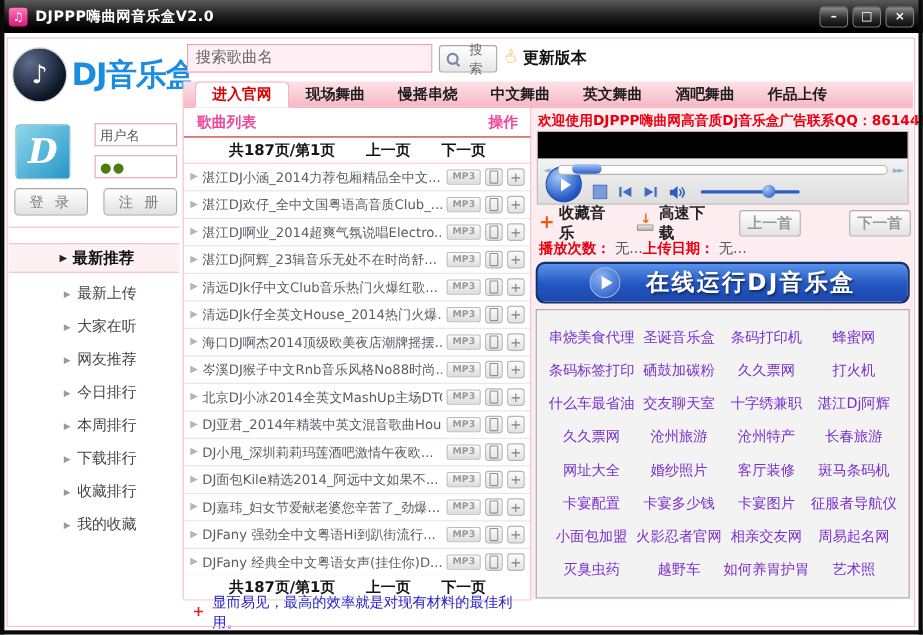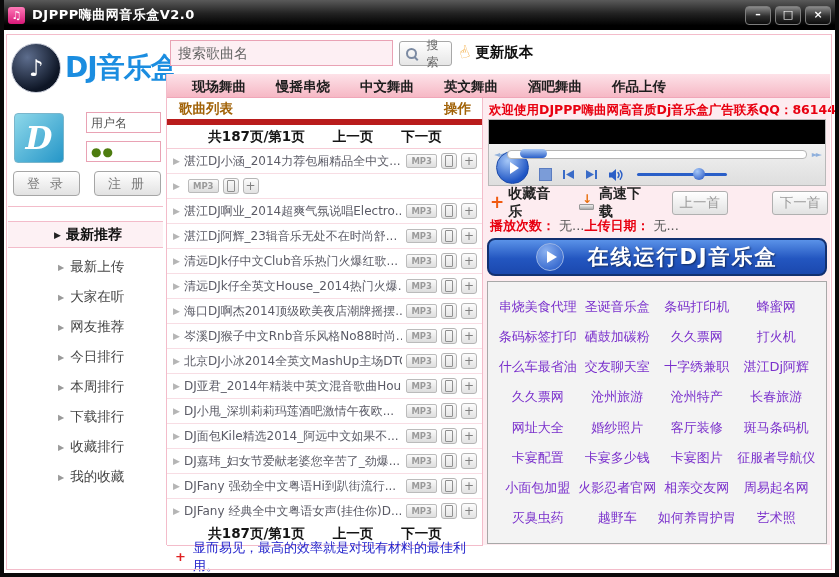--- a/index.html
+++ b/index.html
@@ -40,42 +40,42 @@
   #side-active{position:absolute;left:8px;top:221px;width:155px;height:27px;box-sizing:border-box;background:#fdf1f4;
     border-top:1px solid #f3bcca;border-bottom:1px solid #f3bcca;display:flex;align-items:center;padding-left:46px;
     font-size:14px;font-weight:bold;color:#111;cursor:pointer}
   #side-active .arr9{color:#222;font-size:9px;margin-right:5px}
   #side-menu{position:absolute;left:8px;top:252px;width:155px}
   .sitem{height:30px;display:flex;align-items:center;padding-left:50px;font-size:13.5px;color:#454545;cursor:pointer}
   .sitem .arr9{color:#9a9a9a;font-size:8px;margin-right:6px}
   
   #search-input{position:absolute;left:170px;top:40px;width:223px;height:26px;box-sizing:border-box;
     border:1px solid #e9a2b4;background:#fdeff3;font-size:14px;color:#555;padding:4px 7px;
-    font-family:Liberation Sans, sans-serif}
+    font-family:Liberation Mono, monospace}
   #search-input::placeholder{color:#666;opacity:1}
   #search-btn{position:absolute;left:399px;top:41px;width:53px;height:25px;border:1px solid #a8a8a8;border-radius:3px;
     background:linear-gradient(#fff,#e6e6e6);display:flex;align-items:center;justify-content:center;gap:3px;
     font-size:12px;color:#6a6a6a;cursor:pointer;font-family:"DejaVu Sans",sans-serif}
   .mag{width:7px;height:7px;border:2px solid #7b8aa2;border-radius:50%;position:relative;flex:none}
   .mag::after{content:"";position:absolute;left:7px;top:6px;width:2px;height:5px;background:#7b8aa2;
     transform:rotate(-45deg)}
   #update{position:absolute;left:459px;top:39px;height:26px;display:flex;align-items:center;gap:6px;
     font-size:14.5px;font-weight:bold;color:#111;cursor:pointer}
   .hand{color:#f09a1a;font-size:17px;transform:rotate(-18deg);line-height:1}
   
   #tabbar{position:absolute;left:167px;top:74px;width:663px;height:24px;box-sizing:border-box;
     background:linear-gradient(#fde2e8,#f6b8c5);border-bottom:1px solid #f0a6b8;display:flex;align-items:flex-end;
     padding-left:10px;z-index:6}
   .tab{height:22px;line-height:22px;padding:0 15px;font-size:13.5px;font-weight:bold;color:#1d1d1d;cursor:pointer}
   .tab.active{background:#fff;color:#d80000;border:1px solid #f0a6b8;border-bottom:1px solid #fff;
     border-radius:5px 5px 0 0;margin-bottom:-1px}
   
   #song-header{position:absolute;left:167px;top:98px;width:316px;height:27px;box-sizing:border-box;background:#fff;
-    border-bottom:6px solid #b91c1c;display:flex;align-items:center;justify-content:space-between;padding:7px 12px;
-    font-size:13.5px;font-weight:bold;color:#a16207}
+    border-bottom:1px solid #b91c1c;display:flex;align-items:center;justify-content:space-between;padding:7px 12px;
+    font-size:13.5px;font-weight:bold;color:#ec4899}
   .pager{position:absolute;left:167px;width:316px;height:22px;background:#fff;display:flex;align-items:center;
     justify-content:center;gap:28px;font-size:13.5px;font-weight:bold;color:#151515}
   #pager-top{top:126px;border-bottom:1px solid #f6ccd6}
   #pager-bottom{top:523px;border-bottom:1px solid #f3bcca}
   .pager .pglink{cursor:pointer}
   #songs{position:absolute;left:167px;top:149px;width:316px}
   .srow{height:25px;box-sizing:border-box;display:flex;align-items:center;padding:0 6px;
     border-bottom:1px solid #f8dde4;cursor:pointer}
   .arrs{color:#b5b5b5;font-size:9px;margin-right:4px;flex:none}
   .stitle{flex:1;font-size:12px;color:#5b5b66;white-space:nowrap;overflow:hidden;min-width:0}
@@ -112,21 +112,21 @@
     background:radial-gradient(circle at 35% 28%,#a6c8f8,#2050c0)}
   #actions{position:absolute;left:490px;top:190px;width:338px;height:25px;display:flex;align-items:center}
   .fav{display:flex;align-items:center;gap:4px;font-size:14px;font-weight:bold;color:#222;cursor:pointer}
   .favplus{color:#f05a10;font-size:17px;font-weight:bold;line-height:1}
   .dl{display:flex;align-items:center;gap:5px;font-size:14px;font-weight:bold;color:#222;margin-left:22px;cursor:pointer}
   .dlicon{position:relative;width:15px;height:15px;flex:none}
   .dlicon .dlarrow{position:absolute;left:3px;top:-3px;color:#e8700f;font-size:12px;font-weight:bold}
   .dlicon::after{content:"";position:absolute;bottom:0;left:0;width:13px;height:4px;border:1px solid #999;
     border-radius:1px;background:linear-gradient(#eee,#aaa)}
   .navbtn{width:62px;height:24px;box-sizing:border-box;border:1px solid #b0b0b0;border-radius:3px;
-    background:linear-gradient(#fff,#e2e2e2);font-size:13.5px;font-weight:normal;color:#9a9a9a;
+    background:linear-gradient(#fff,#e2e2e2);font-size:13.5px;font-weight:bold;color:#9a9a9a;
     display:flex;align-items:center;justify-content:center;cursor:pointer}
   #prevsong{margin-left:24px}#nextsong{margin-left:44px}
   #inforow{position:absolute;left:490px;top:217px;width:338px;font-size:13px;display:flex;}
   .ilabel{color:#e80010;font-weight:bold}
   .ivalue{color:#555;margin-left:4px}
   .ilabel.second{}
   #runbtn{position:absolute;left:487px;top:238px;width:340px;height:38px;box-sizing:border-box;border-radius:8px;
     border:2px solid #123070;background:linear-gradient(#5a92e8,#2356c0 55%,#1b48ae);display:flex;align-items:center;
     justify-content:center;gap:23px;cursor:pointer}
   .runplay{width:26px;height:26px;border-radius:50%;flex:none;border:1px solid #9ab4e4;
@@ -208,20 +208,21 @@
 <button id="search-btn">
   <span class="mag"></span>
   <span>搜 索</span>
 </button>
 <div id="update">
   <span class="hand">☝</span>
   <span>更新版本</span>
 </div>
 
 <div id="tabbar">
+  <div class="tab active">进入官网</div>
   <div class="tab">现场舞曲</div>
   <div class="tab">慢摇串烧</div>
   <div class="tab">中文舞曲</div>
   <div class="tab">英文舞曲</div>
   <div class="tab">酒吧舞曲</div>
   <div class="tab">作品上传</div>
 </div>
 
 <div class="vline" style="left:166px"></div>
 <div class="vline" style="left:482px"></div>
@@ -241,20 +242,21 @@
       <span class="arrs">▶</span>
       <span class="stitle">湛江DJ小涵_2014力荐包厢精品全中文...</span>
       <span class="mp3">MP3</span>
       <span class="pbtn">
         <span class="phone-ic"></span>
       </span>
       <span class="pbtn">+</span>
     </div>
   <div class="srow">
       <span class="arrs">▶</span>
+      <span class="stitle">湛江DJ欢仔_全中文国粤语高音质Club_...</span>
       <span class="mp3">MP3</span>
       <span class="pbtn">
         <span class="phone-ic"></span>
       </span>
       <span class="pbtn">+</span>
     </div>
   <div class="srow">
       <span class="arrs">▶</span>
       <span class="stitle">湛江DJ啊业_2014超爽气氛说唱Electro...</span>
       <span class="mp3">MP3</span>

